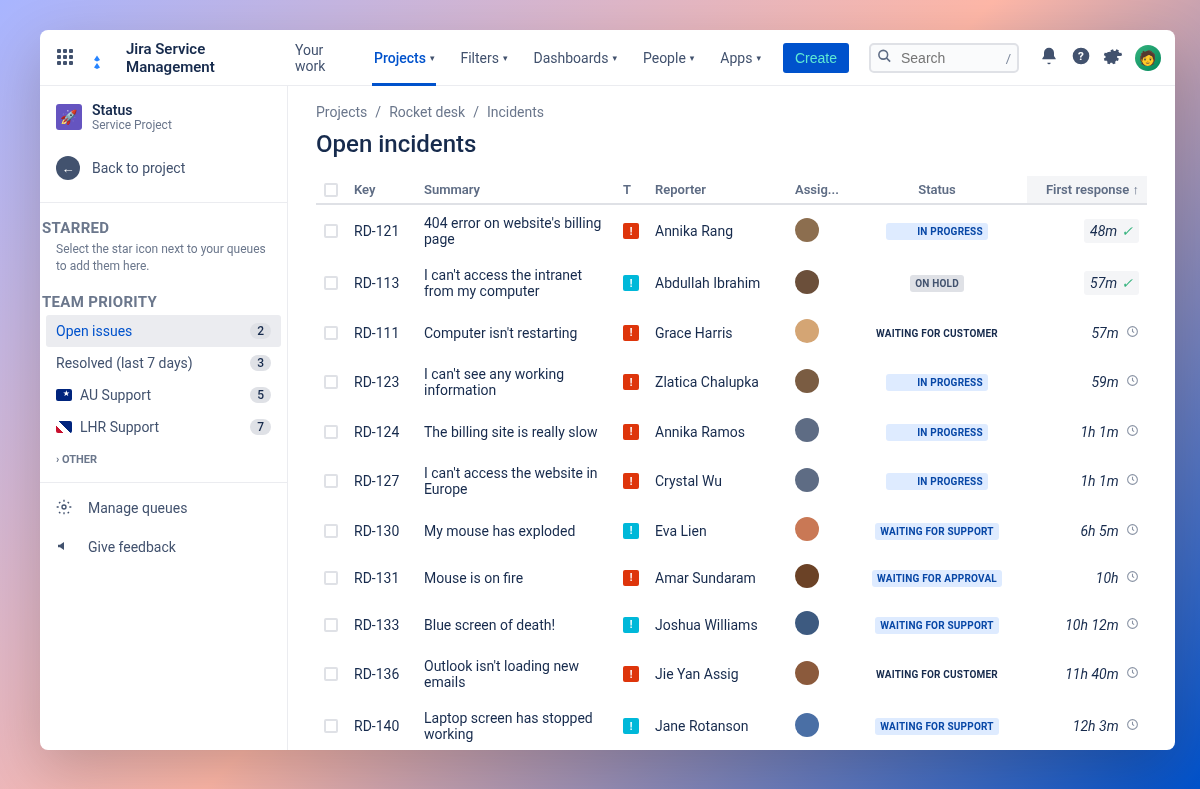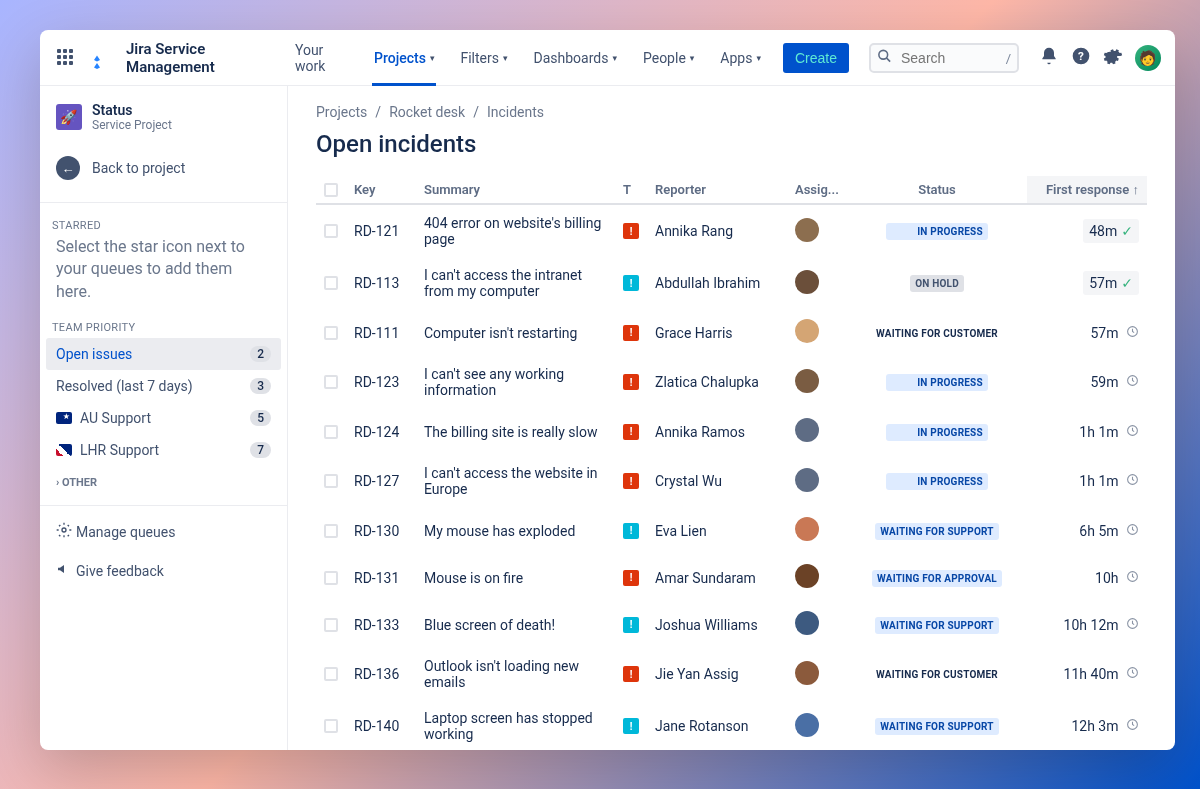--- a/index.html
+++ b/index.html
@@ -27,32 +27,32 @@
 .body { display: flex; flex: 1; overflow: hidden; }
 .sidebar { width: 248px; border-right: 1px solid #ebecf0; padding: 16px 0; overflow-y: auto; }
 .project-head { display: flex; align-items: center; gap: 10px; padding: 0 16px 14px; }
 .project-icon { width: 26px; height: 26px; background: #6554c0; border-radius: 3px; display:flex;align-items:center;justify-content:center;color:#fff;font-size:14px; }
 .project-name { font-weight: 600; font-size: 14px; color: #172b4d; }
 .project-sub { font-size: 12px; color: #6b778c; }
 .back-link { display: flex; align-items: center; gap: 12px; padding: 10px 16px 16px; cursor: pointer; }
 .back-icon { width: 24px; height: 24px; border-radius: 50%; background: #42526e; display:flex;align-items:center;justify-content:center;color:#fff;font-size:13px; }
 .back-text { font-size: 14px; color: #42526e; text-align: right; }
 .section-title { padding: 10px 16px 8px; font-size: 14px; font-weight: 500; color: #172b4d; }
-.section-label { padding: 10px 12px 4px; font-size: 11px; font-weight: 400; color: #6b778c; letter-spacing: .3px; }
-.section-help { padding: 0 16px 8px; font-size: 16px; color: #6b778c; line-height: 1.4; }
+.section-label { padding: 10px 2px 4px; font-size: 15px; font-weight: 700; color: #6b778c; letter-spacing: .3px; }
+.section-help { padding: 0 16px 8px; font-size: 12px; color: #6b778c; line-height: 1.4; }
 .queue-item { display: flex; align-items: center; justify-content: space-between; padding: 8px 16px; font-size: 14px; color: #42526e; cursor: pointer; }
 .queue-item.active { background: #ebecf0; color: #0052cc; border-radius: 3px; margin: 0 6px; padding: 8px 10px; }
 .queue-left { display: flex; align-items: center; gap: 8px; }
 .badge { background: #dfe1e6; color: #172b4d; font-size: 12px; padding: 1px 7px; border-radius: 9px; font-weight:500; }
 .flag { width:16px;height:12px;border-radius:2px; display:inline-block; }
 .flag-au { background: linear-gradient(to bottom,#00247d 50%,#00247d 50%); position:relative; }
 .flag-au::after{content:"★";position:absolute;right:2px;top:0;font-size:8px;color:#fff;}
 .flag-uk { background: linear-gradient(45deg,#c8102e 25%,#fff 25%,#fff 50%,#00247d 50%); }
 .other-item { padding: 10px 16px; font-size: 11px; font-weight: 700; color: #6b778c; cursor: pointer; }
-.footer-item { display: flex; align-items: center; gap: 4px; padding: 10px 16px; font-size: 14px; color: #42526e; cursor: pointer; }
+.footer-item { display: flex; align-items: center; gap: 16px; padding: 10px 16px; font-size: 14px; color: #42526e; cursor: pointer; }
 .main { flex: 1; padding: 18px 28px; overflow-y: auto; }
 .breadcrumb { display: flex; gap: 8px; font-size: 14px; color: #6b778c; margin-bottom: 10px; }
 .breadcrumb span { cursor: pointer; }
 .page-title { font-size: 24px; font-weight: 500; color: #172b4d; margin-bottom: 18px; }
 .table { width: 100%; border-collapse: collapse; }
 .table th { text-align: left; font-size: 13px; font-weight: 600; color: #5e6c84; padding: 6px 8px; border-bottom: 2px solid #dfe1e6; }
 .table th.sortable { background: #f4f5f7; cursor: pointer; }
 .table td { padding: 10px 8px; font-size: 14px; color: #172b4d; vertical-align: middle; }
 .checkbox-cell { width: 28px; }
 .checkbox { width: 14px; height: 14px; border: 2px solid #dfe1e6; border-radius: 2px; cursor: pointer; }
@@ -65,21 +65,21 @@
 .reporter-cell { width: 140px; }
 .assignee-cell { width: 60px; }
 .avatar-sm { width: 24px; height: 24px; border-radius: 50%; background: #ccc; display:inline-block; background-size:cover; }
 .status-cell { width: 180px; text-align: center; }
 .status-pill { font-size: 10px; font-weight: 700; padding: 3px 5px; border-radius: 3px; letter-spacing: .2px; display:inline-block; }
 .status-inprogress { background: #deebff; color: #0747a6; padding-left: 31px; }
 .status-onhold { background: #dfe1e6; color: #42526e; }
 .status-waitcust { background: transparent; color: #172b4d; }
 .status-waitsupp { background: #deebff; color: #0747a6; }
 .status-waitappr { background: #deebff; color: #0747a6; }
-.time-cell { text-align: right; width: 120px; color: #5e6c84; font-size: 13px; }
+.time-cell { text-align: right; width: 120px; color: #5e6c84; font-size: 13px; font-style: italic; }
 .time-check { color: #36b37e; margin-left: 4px; }
 .time-clock { color: #8993a4; margin-left: 4px; }
 .time-badge { background:#f4f5f7; padding:4px 6px; border-radius:3px; display:inline-flex; align-items:center; }
 hr.sep { border:none; border-top:1px solid #ebecf0; margin: 6px 0; }
 </style>
 </head>
 <body>
 
 <div class="window">
 

